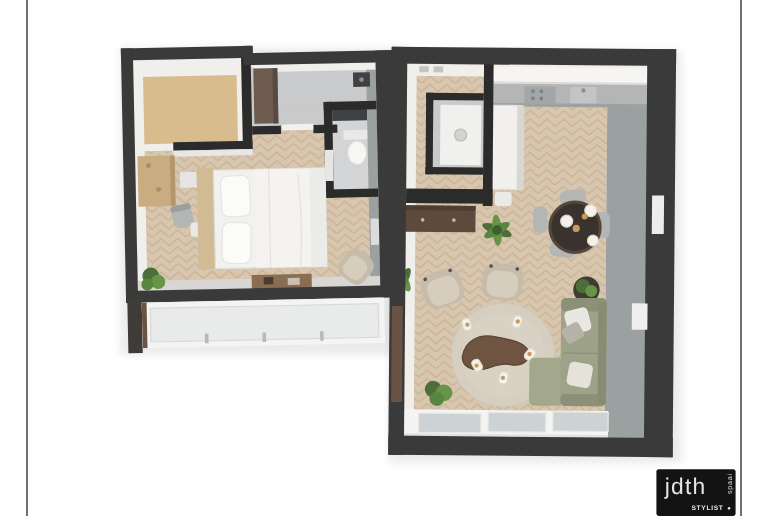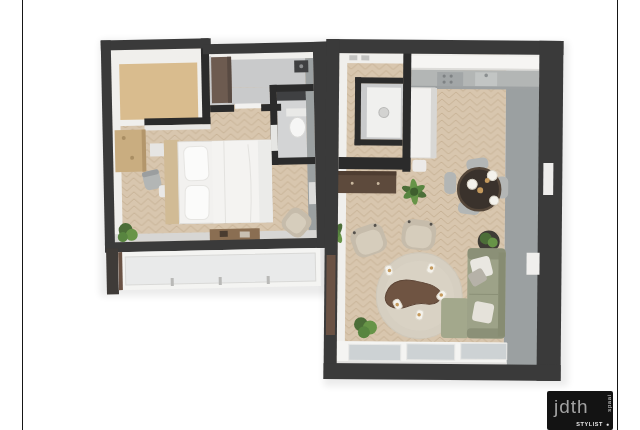--- a/index.html
+++ b/index.html
@@ -6,21 +6,21 @@
   .stage{position:relative;width:640px;height:430px;background:#ffffff;overflow:hidden;
          font-family:"Liberation Sans",sans-serif;}
   .frame-line{position:absolute;top:0;width:1px;height:430px;background:var(--frameLine);}
   .frame-line.left{left:22px;}
   .frame-line.right{left:617px;}
   svg{position:absolute;left:0;top:0;}
   
   .logo{position:absolute;left:547px;top:391px;width:66px;height:39px;background:var(--logoBg);
         border-radius:2px;color:#f1f1f1;}
   .logo .brand{position:absolute;left:7px;top:5px;font-size:19px;letter-spacing:1px;
-               font-weight:400;color:#a3a3a3;}
+               font-weight:400;color:#e5e5e5;}
   .logo .vertical{position:absolute;right:-4px;top:9px;font-size:6px;letter-spacing:.6px;
                   transform:rotate(-90deg);transform-origin:center;color:#dedede;}
   .logo .tagline{position:absolute;right:10px;bottom:3px;font-size:5.5px;font-weight:bold;
                  letter-spacing:.6px;color:#eaeaea;}
   .logo .dot{position:absolute;right:4px;bottom:3px;font-size:5px;color:#eaeaea;}
   
   .f-wall{fill:var(--wall);} .f-walld{fill:var(--wallDark);}
   .f-facel{fill:var(--faceLight);} .f-faceg{fill:var(--faceGrey);}
   .f-grey{fill:var(--greyFloor);} .f-bath{fill:var(--bathFloor);}
   .f-glass{fill:var(--glass);} .f-winw{fill:var(--windowWhite);}

